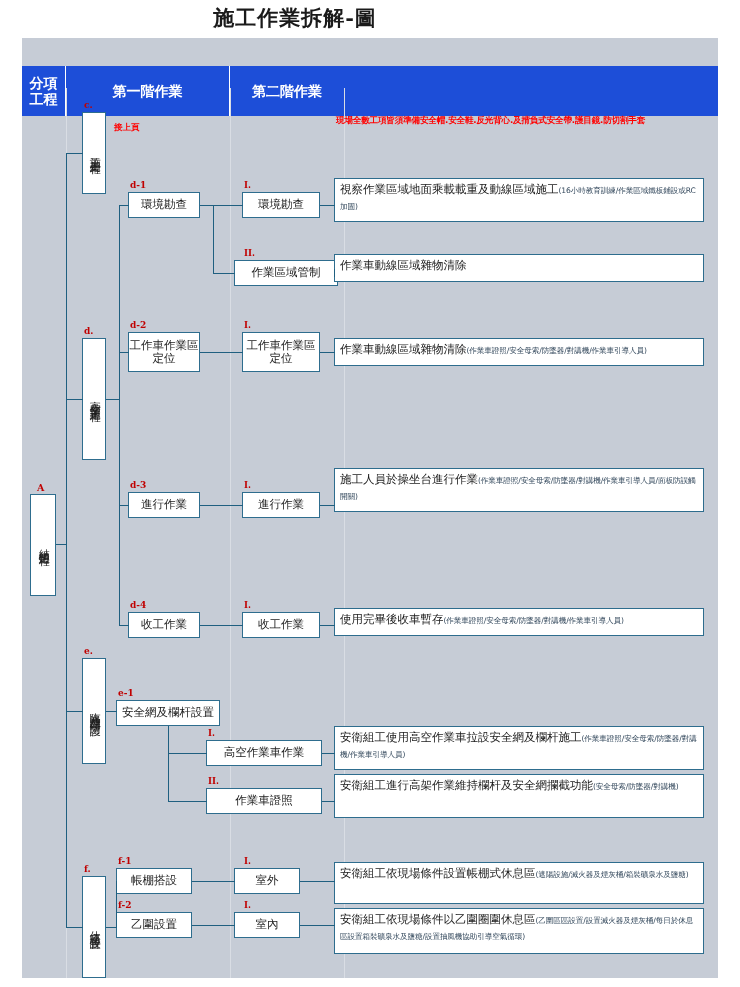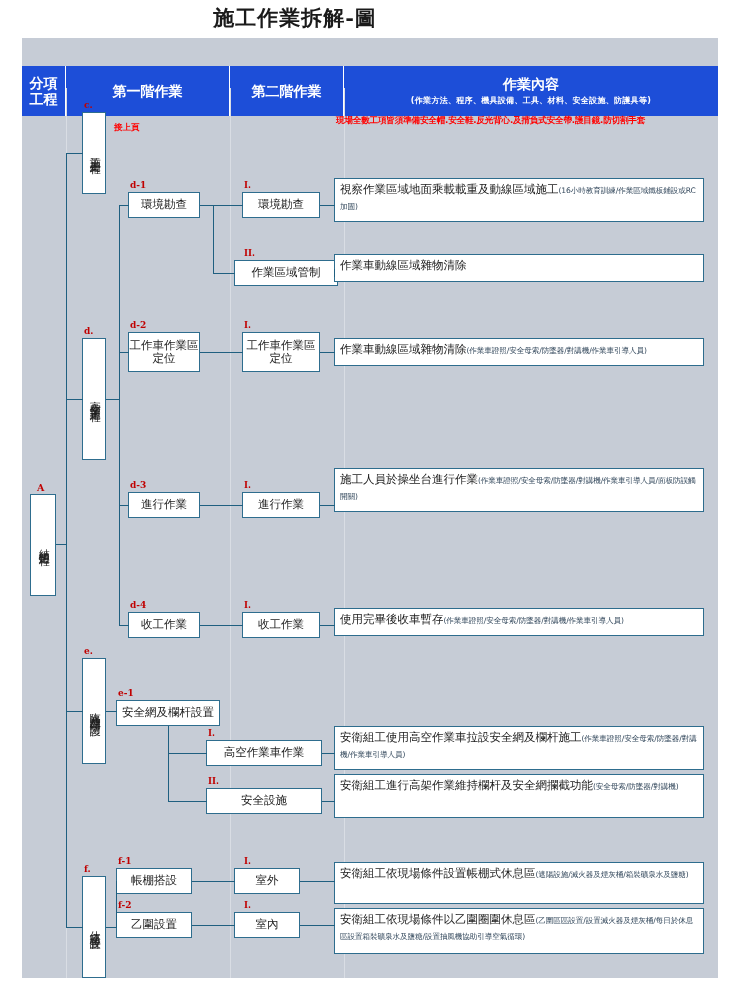--- a/index.html
+++ b/index.html
@@ -109,24 +109,20 @@
       <div class="hcell col1">
         <div class="h1">分項</div>
         <div class="h1">工程</div>
       </div>
       <div class="hcell col2">
         <div class="h1">第一階作業</div>
       </div>
       <div class="hcell col3">
         <div class="h1">第二階作業</div>
       </div>
-      <div class="hcell col4">
-        <div class="h1">作業內容</div>
-        <div class="h2">(作業方法、程序、機具設備、工具、材料、安全設施、防護具等)</div>
-      </div>
     </div>
 
     <div class="vsep" style="left:44px"></div>
     <div class="vsep" style="left:208px"></div>
     <div class="vsep" style="left:322px"></div>
 
     <div class="warn" style="left:314px;top:58px;">現場全數工項皆須準備安全帽.安全鞋.反光背心.及揹負式安全帶.護目鏡.防切割手套</div>
 
     <div class="lab big" style="left:15px;top:444px;">A</div>
     <div class="node vert" style="left:8px;top:456px;width:26px;height:102px;">結構體工程</div>
@@ -181,21 +177,21 @@
     <div class="lab rom" style="left:222px;top:442px;">I.</div>
     <div class="node" style="left:220px;top:454px;width:78px;height:26px;">進行作業</div>
 
     <div class="lab rom" style="left:222px;top:562px;">I.</div>
     <div class="node" style="left:220px;top:574px;width:78px;height:26px;">收工作業</div>
 
     <div class="lab rom" style="left:186px;top:690px;">I.</div>
     <div class="node" style="left:184px;top:702px;width:116px;height:26px;">高空作業車作業</div>
 
     <div class="lab rom" style="left:186px;top:738px;">II.</div>
-    <div class="node" style="left:184px;top:750px;width:116px;height:26px;">安全設施</div>
+    <div class="node" style="left:184px;top:750px;width:116px;height:26px;">作業車證照</div>
 
     <div class="lab rom" style="left:222px;top:818px;">I.</div>
     <div class="node" style="left:212px;top:830px;width:66px;height:26px;">室外</div>
 
     <div class="lab rom" style="left:222px;top:862px;">I.</div>
     <div class="node" style="left:212px;top:874px;width:66px;height:26px;">室內</div>
 
     <div class="node txt" style="left:312px;top:140px;width:370px;height:44px;">
       <div>
         <span>視察作業區域地面乘載載重及動線區域施工</span><span class="small">(16小時教育訓練/作業區域鐵板鋪設或RC加固)</span>

